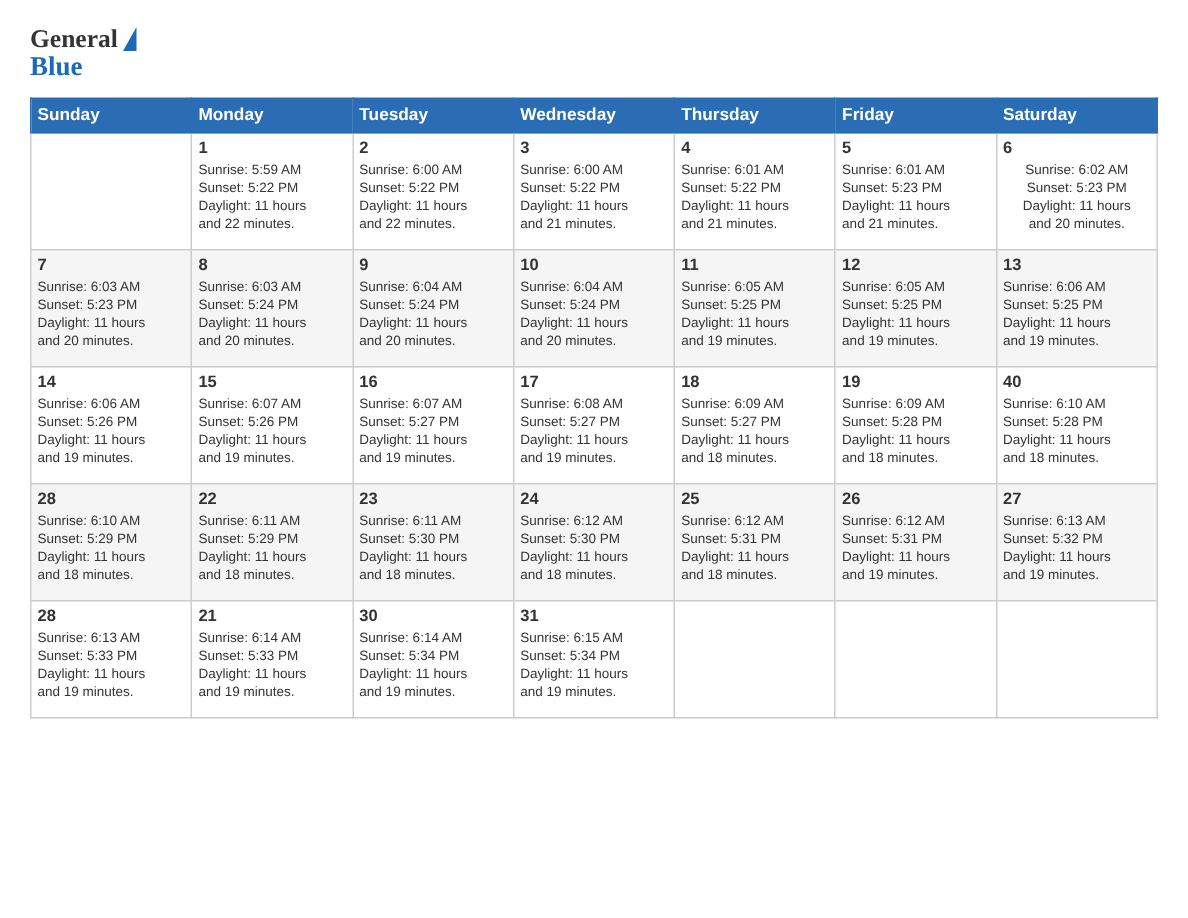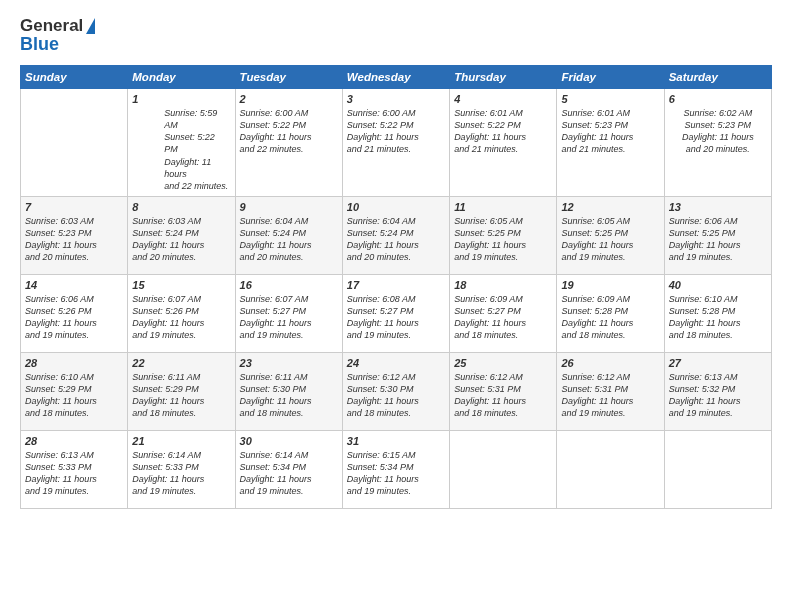--- a/index.html
+++ b/index.html
@@ -14,20 +14,21 @@
       width: 792px;
       height: 612px;
       background: #fff;
       padding: 16px 20px 12px 20px;
     }
     .header {
       display: flex;
       justify-content: space-between;
       align-items: flex-start;
       margin-bottom: 10px;
+      font-family: Liberation Serif, serif;
     }
     .logo {
       display: flex;
       flex-direction: column;
       align-items: flex-start;
     }
     .title-block {
       text-align: right;
     }
     .month-title {
@@ -37,21 +38,20 @@
       line-height: 1.1;
     }
     .subtitle {
       font-size: 14px;
       color: #555;
     }
     table {
       width: 100%;
       border-collapse: collapse;
       table-layout: fixed;
-      font-style: italic;
     }
     thead tr th {
       background-color: #2a6db5;
       color: #fff;
       font-size: 11.5px;
       font-weight: bold;
       padding: 5px 4px;
       text-align: left;
       border: 1px solid #2a6db5;
     }
@@ -125,21 +125,21 @@
           <th>Thursday</th>
           <th>Friday</th>
           <th>Saturday</th>
         </tr>
     </thead>
     <tbody id="calendar-body">
     <tr>
           <td class="empty"></td>
           <td>
             <span class="day-num">1</span>
-            <div class="cell-info" style="white-space: pre-line; margin-left: 32px;">Sunrise: 5:59 AM
+            <div class="cell-info" style="white-space: pre-line;">Sunrise: 5:59 AM
 Sunset: 5:22 PM
 Daylight: 11 hours
 and 22 minutes.</div>
           </td>
           <td>
             <span class="day-num">2</span>
             <div class="cell-info" style="white-space: pre-line;">Sunrise: 6:00 AM
 Sunset: 5:22 PM
 Daylight: 11 hours
 and 22 minutes.</div>

